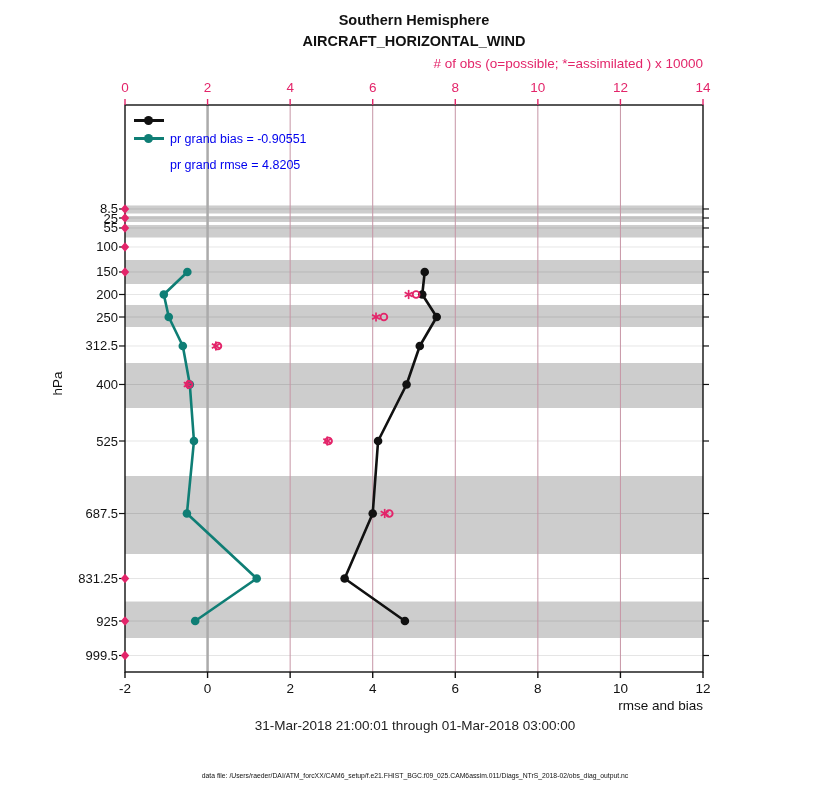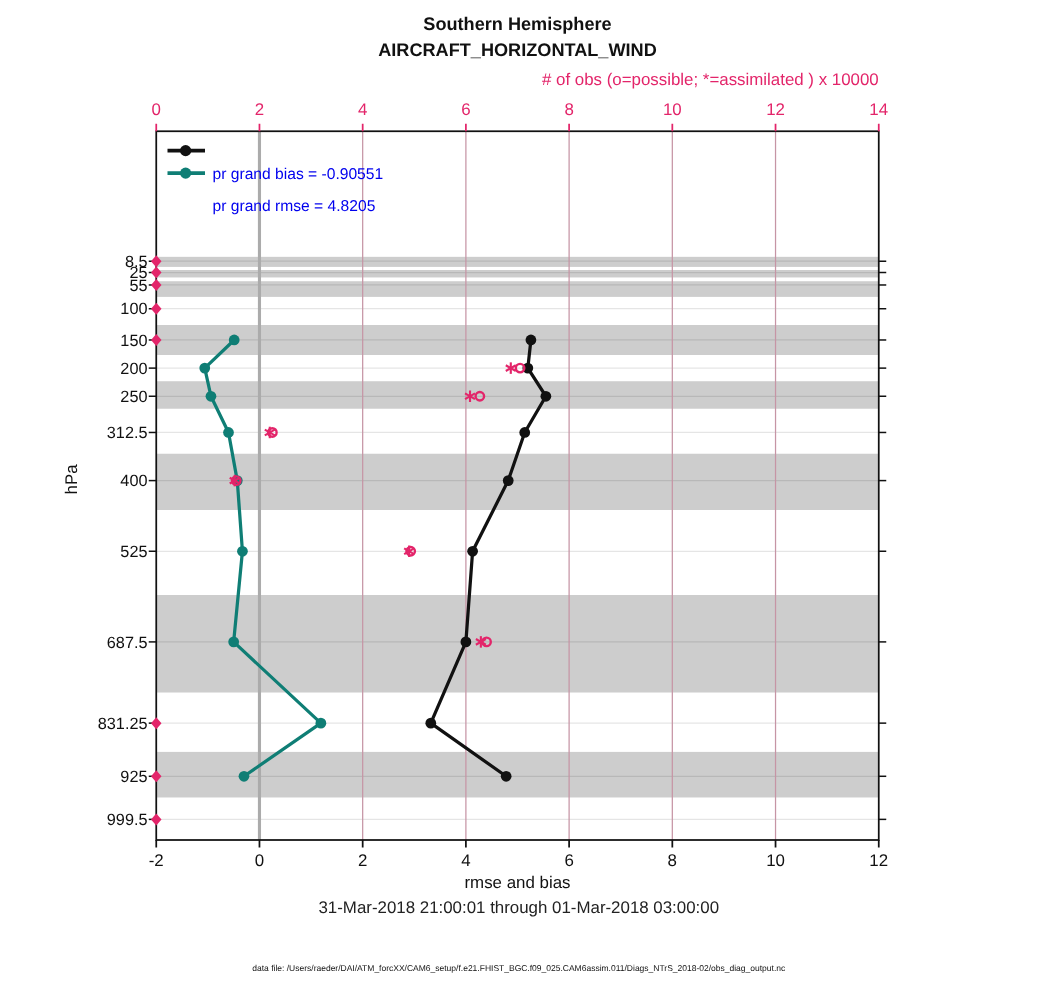--- a/index.html
+++ b/index.html
@@ -16,21 +16,21 @@
   .legend-row1 { left:170px; top:114px;margin-top:44px; }
   .legend-row2 { left:170px; top:132px; }
   .swatch-line { width:30px; height:3px; }
   .swatch-line1 { left:134px; top:119px; }
   .swatch-line2 { left:134px; top:137px; }
   .swatch-dot { width:9px; height:9px; border-radius:50%; }
   .swatch-dot1 { left:144px; top:116px; }
   .swatch-dot2 { left:144px; top:134px; }
   .ylabel { left:28px; top:376px; width:58px; text-align:center;
             font-size:13.5px; color:#111; transform:rotate(-90deg); }
-  .xlabel { left:125px; top:698px; width:578px; text-align:center;
+  .xlabel { left:125px; top:698px; width:578px; text-align:right;
             font-size:13.5px; color:#111; }
   .datespan { left:0px; top:718px; width:830px; text-align:center;
               font-size:13.5px; color:#222; }
   .datafile { left:0px; top:772px; width:830px; text-align:center;
               font-size:6.8px; color:#111; }
   svg text { font-family:"Liberation Sans", sans-serif; }
 </style>
 </head>
 <body>
 

